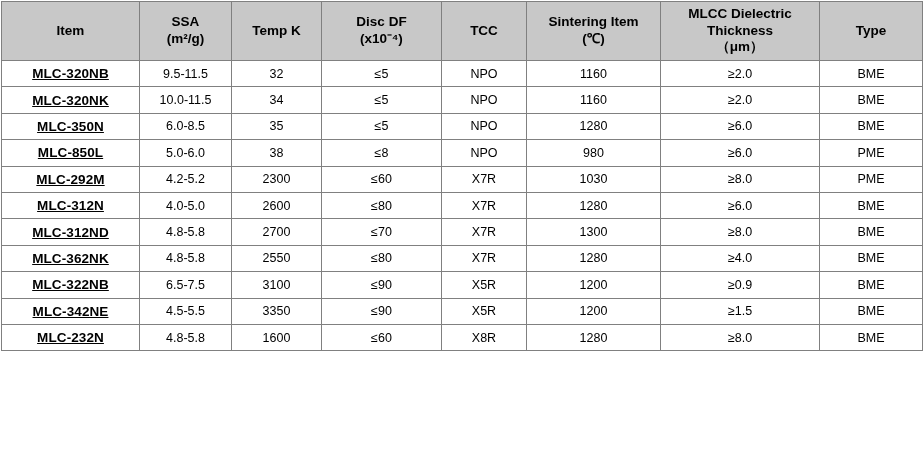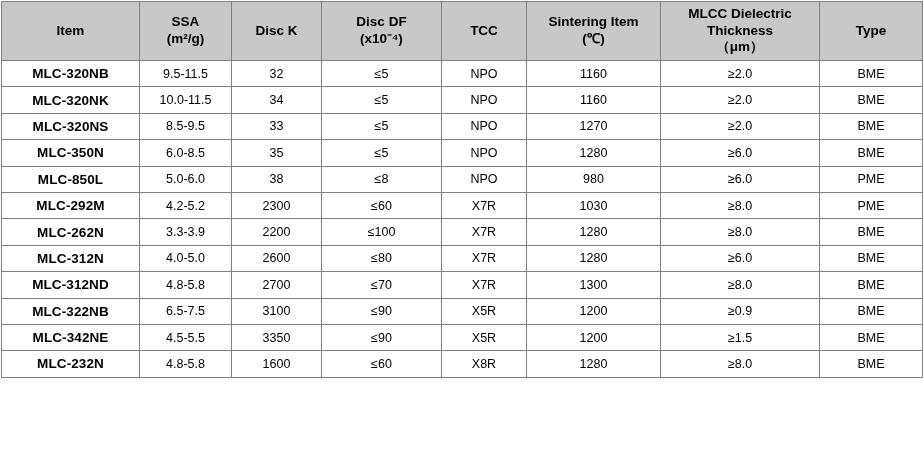--- a/index.html
+++ b/index.html
@@ -52,20 +52,21 @@
   }
   table.spec thead th .ln { display: block; }
   table.spec tbody td {
     height: 25.4px;
     background: #ffffff;
   }
   table.spec tbody td.item {
     font-weight: bold;
     font-size: 13.5px;
     letter-spacing: 0.1px;
+    text-decoration: underline;
   }
   table.spec tbody td.num {
     font-size: 12.5px;
   }
 </style>
 </head>
 <body>
 
 <div class="sheet">
   <table class="spec">
@@ -82,21 +83,21 @@
     <thead>
       <tr>
         <th>
           <span class="ln">Item</span>
         </th>
         <th>
           <span class="ln">SSA</span>
           <span class="ln">(m²/g)</span>
         </th>
         <th>
-          <span class="ln">Disc K</span>
+          <span class="ln">Temp K</span>
         </th>
         <th>
           <span class="ln">Disc DF</span>
           <span class="ln">(x10⁻⁴)</span>
         </th>
         <th>
           <span class="ln">TCC</span>
         </th>
         <th>
           <span class="ln">Sintering  Item</span>
@@ -127,30 +128,20 @@
           <td class="item">MLC-320NK</td>
           <td class="num">10.0-11.5</td>
           <td class="num">34</td>
           <td class="num">≤5</td>
           <td class="num">NPO</td>
           <td class="num">1160</td>
           <td class="num">≥2.0</td>
           <td class="num">BME</td>
         </tr>
         <tr>
-          <td class="item">MLC-320NS</td>
-          <td class="num">8.5-9.5</td>
-          <td class="num">33</td>
-          <td class="num">≤5</td>
-          <td class="num">NPO</td>
-          <td class="num">1270</td>
-          <td class="num">≥2.0</td>
-          <td class="num">BME</td>
-        </tr>
-        <tr>
           <td class="item">MLC-350N</td>
           <td class="num">6.0-8.5</td>
           <td class="num">35</td>
           <td class="num">≤5</td>
           <td class="num">NPO</td>
           <td class="num">1280</td>
           <td class="num">≥6.0</td>
           <td class="num">BME</td>
         </tr>
         <tr>
@@ -167,47 +158,47 @@
           <td class="item">MLC-292M</td>
           <td class="num">4.2-5.2</td>
           <td class="num">2300</td>
           <td class="num">≤60</td>
           <td class="num">X7R</td>
           <td class="num">1030</td>
           <td class="num">≥8.0</td>
           <td class="num">PME</td>
         </tr>
         <tr>
-          <td class="item">MLC-262N</td>
-          <td class="num">3.3-3.9</td>
-          <td class="num">2200</td>
-          <td class="num">≤100</td>
-          <td class="num">X7R</td>
-          <td class="num">1280</td>
-          <td class="num">≥8.0</td>
-          <td class="num">BME</td>
-        </tr>
-        <tr>
           <td class="item">MLC-312N</td>
           <td class="num">4.0-5.0</td>
           <td class="num">2600</td>
           <td class="num">≤80</td>
           <td class="num">X7R</td>
           <td class="num">1280</td>
           <td class="num">≥6.0</td>
           <td class="num">BME</td>
         </tr>
         <tr>
           <td class="item">MLC-312ND</td>
           <td class="num">4.8-5.8</td>
           <td class="num">2700</td>
           <td class="num">≤70</td>
           <td class="num">X7R</td>
           <td class="num">1300</td>
           <td class="num">≥8.0</td>
+          <td class="num">BME</td>
+        </tr>
+        <tr>
+          <td class="item">MLC-362NK</td>
+          <td class="num">4.8-5.8</td>
+          <td class="num">2550</td>
+          <td class="num">≤80</td>
+          <td class="num">X7R</td>
+          <td class="num">1280</td>
+          <td class="num">≥4.0</td>
           <td class="num">BME</td>
         </tr>
         <tr>
           <td class="item">MLC-322NB</td>
           <td class="num">6.5-7.5</td>
           <td class="num">3100</td>
           <td class="num">≤90</td>
           <td class="num">X5R</td>
           <td class="num">1200</td>
           <td class="num">≥0.9</td>

